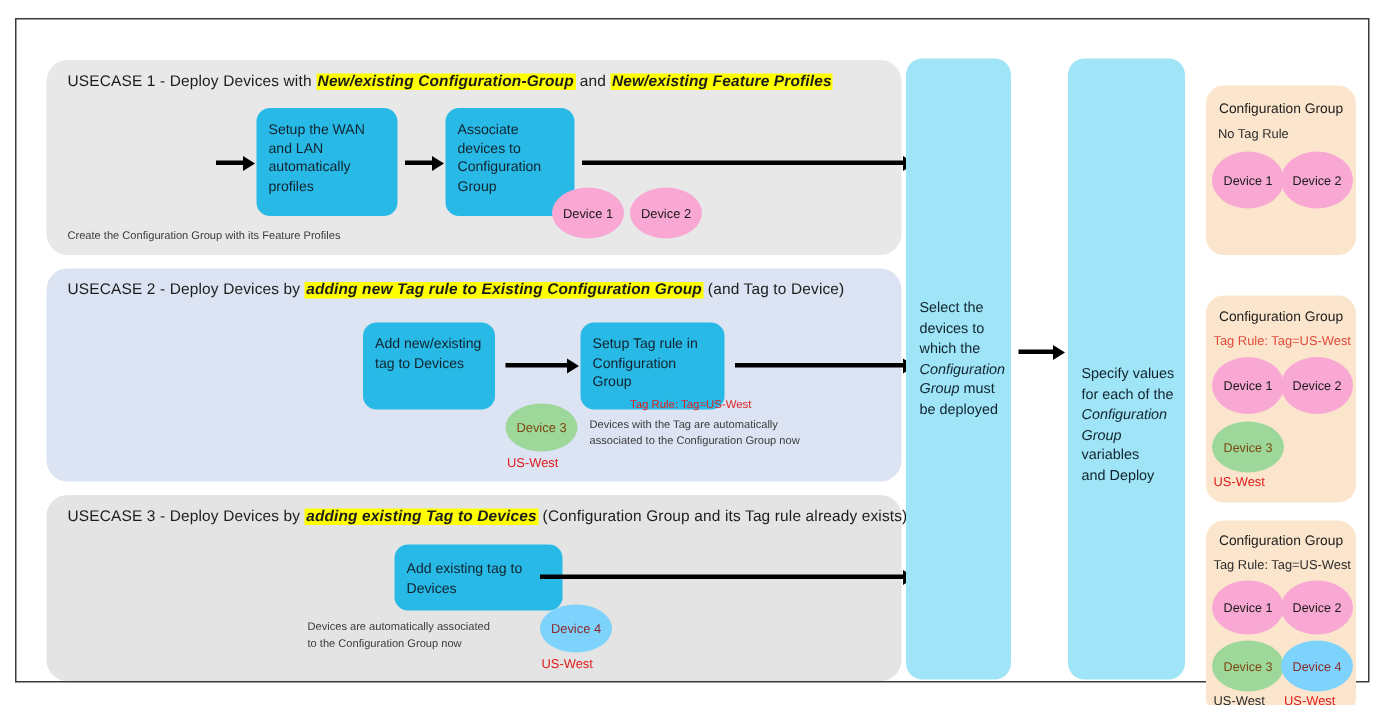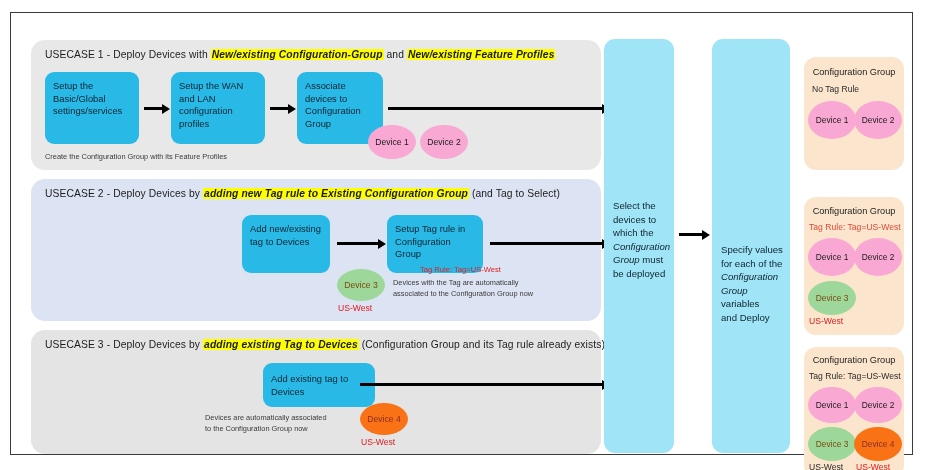--- a/index.html
+++ b/index.html
@@ -35,21 +35,21 @@
   
   .arrow{position:absolute;height:3px;background:#000;}
   .arrow:after{content:"";position:absolute;right:-7px;top:-3.5px;
       border-left:8px solid #000;border-top:5px solid transparent;border-bottom:5px solid transparent;}
 
   
   .dev{position:absolute;border-radius:50%;display:flex;align-items:center;
        justify-content:center;font-size:8.6px;text-align:center;}
   .dev-blue{background:#f9a8d4;color:#1a1a1a;}
   .dev-green{background:#9ed79a;color:#7a4a12;}
-  .dev-cyan{background:#f97316;color:#8a2b2b;}
+  .dev-cyan{background:#7dd3fc;color:#8a2b2b;}
   .devlabel{position:absolute;font-size:8.6px;color:#e01b1b;white-space:nowrap;}
   .devlabel.dark{color:#2a2a2a;}
 
   
   .res{position:absolute;background:#fbe6cd;border-radius:12px;box-sizing:border-box;margin-top:24px;}
   .res-h{position:absolute;left:0;right:0;text-align:center;font-size:9.2px;color:#1c1c1c;
          white-space:nowrap;}
   .res-sub{position:absolute;left:0;right:0;text-align:center;font-size:8.6px;white-space:nowrap;}
   .red{color:#e04a3a;}
   .blk{color:#2b2b2b;}
@@ -59,36 +59,35 @@
 </style>
 </head>
 <body>
 
 <div id="canvas">
  <div class="frame">
 
   <div class="uc-panel uc1">
     <div class="uc-title"><span>USECASE 1 - Deploy Devices with </span><span class="hl">New/existing Configuration-Group</span><span> and </span><span class="hl">New/existing Feature Profiles</span></div>
 
-    <div class="cbox" style="left:14px;top:32px;width:94px;height:72px;">Setup the Basic/Global settings/services</div>
     <div class="arrow" style="left:113px;top:67px;width:19px;"></div>
-    <div class="cbox" style="left:140px;top:32px;width:94px;height:72px;">Setup the WAN and LAN configuration profiles</div>
+    <div class="cbox" style="left:140px;top:32px;width:94px;height:72px;">Setup the WAN and LAN automatically profiles</div>
     <div class="arrow" style="left:239px;top:67px;width:19px;"></div>
     <div class="cbox" style="left:266px;top:32px;width:86px;height:72px;">Associate devices to Configuration Group</div>
 
     <div class="arrow" style="left:357px;top:67px;width:215px;"></div>
 
     <div class="note" style="left:14px;top:112px;">Create the Configuration Group with its Feature Profiles</div>
 
     <div class="dev dev-blue" style="left:337px;top:85px;width:48px;height:34px;">Device 1</div>
     <div class="dev dev-blue" style="left:389px;top:85px;width:48px;height:34px;">Device 2</div>
   </div>
 
   <div class="uc-panel uc2">
-    <div class="uc-title"><span>USECASE 2 - Deploy Devices by </span><span class="hl">adding new Tag rule to Existing Configuration Group</span><span> (and Tag to Select)</span></div>
+    <div class="uc-title"><span>USECASE 2 - Deploy Devices by </span><span class="hl">adding new Tag rule to Existing Configuration Group</span><span> (and Tag to Device)</span></div>
 
     <div class="cbox" style="left:211px;top:36px;width:88px;height:58px;">Add new/existing tag to Devices</div>
     <div class="arrow" style="left:306px;top:63px;width:42px;"></div>
     <div class="cbox" style="left:356px;top:36px;width:96px;height:58px;">Setup Tag rule in Configuration Group</div>
     <div class="arrow" style="left:459px;top:63px;width:113px;"></div>
 
     <div class="tagrule-float" style="left:389px;top:86px;">Tag Rule: Tag=US-West</div>
 
     <div class="dev dev-green" style="left:306px;top:90px;width:48px;height:32px;">Device 3</div>
     <div class="devlabel" style="left:307px;top:124px;">US-West</div>

